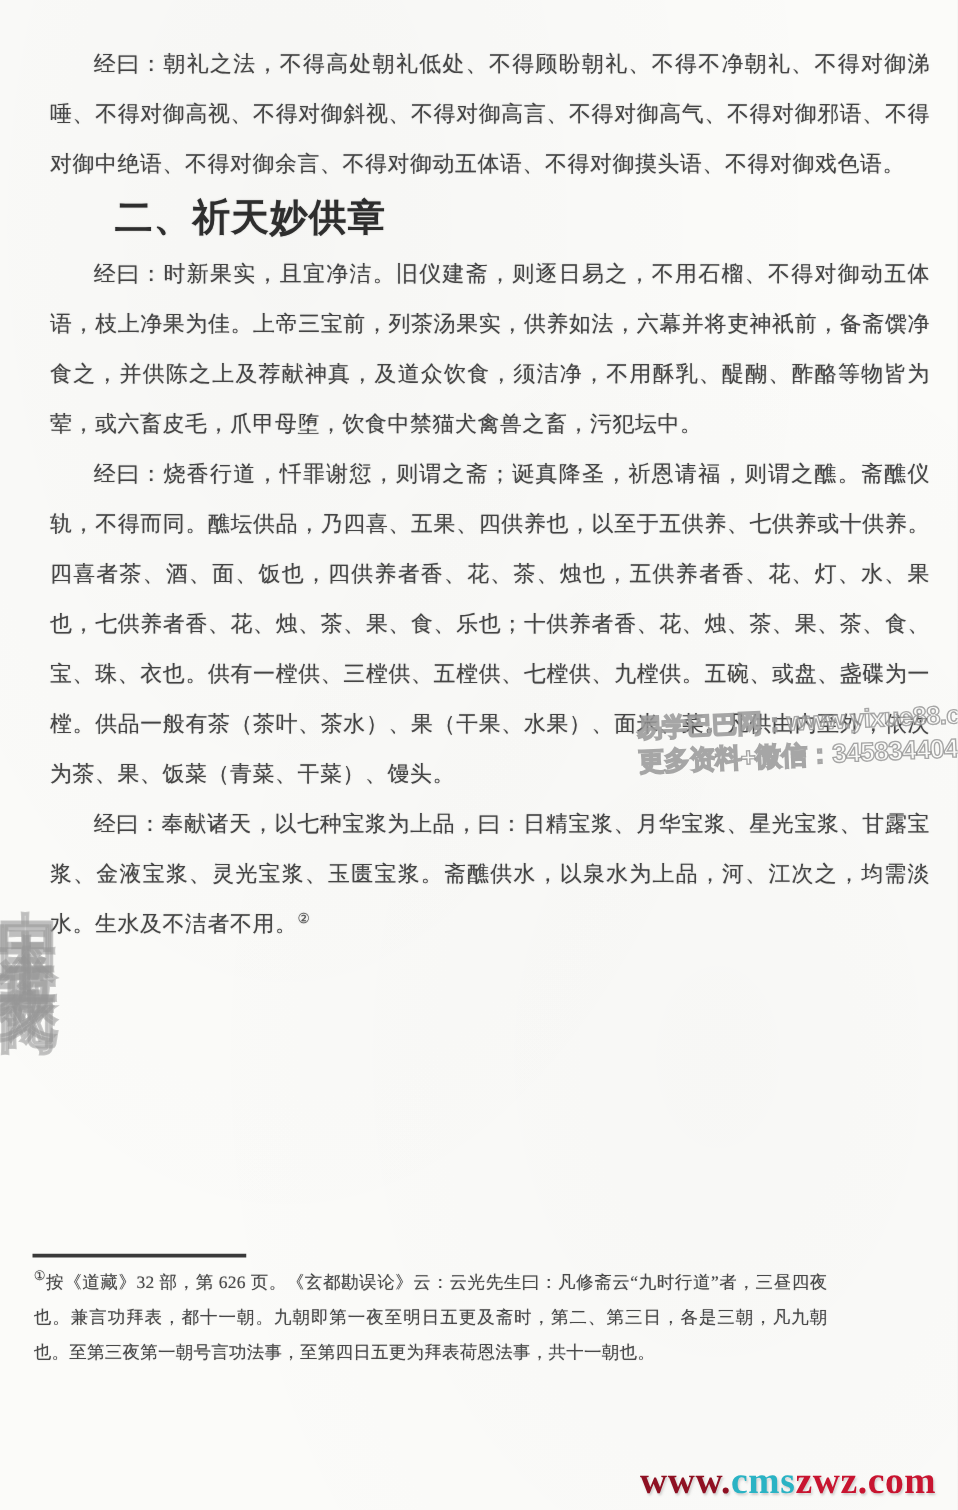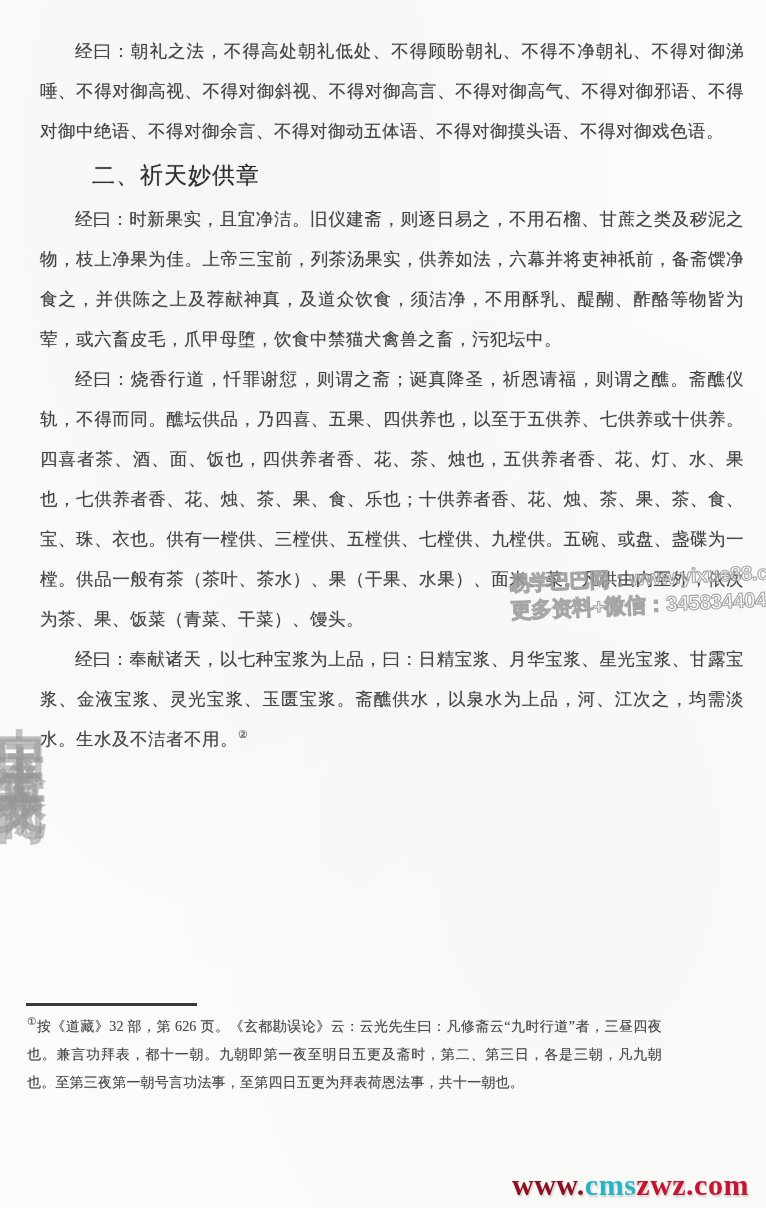--- a/index.html
+++ b/index.html
@@ -35,22 +35,22 @@
     text-shadow: 0 0 1px rgba(80,80,80,0.55);
   }
   .fnref {
     font-size: 11px;
     vertical-align: super;
     line-height: 0;
     color: #555;
   }
   .section-heading {
     font-family: "Liberation Sans", "DejaVu Sans", sans-serif;
-    font-weight: normal;
-    font-size: 23px;
+    font-weight: bold;
+    font-size: 30px;
     line-height: 30px;
     color: #2e2e2e;
     margin: 9px 0 9px 52px;
     letter-spacing: 1px;
     text-shadow: 0 0 1px rgba(40,40,40,0.5);
   }
 
   
   .fn-sep {
     position: absolute;
@@ -130,21 +130,21 @@
 
 <div class="page">
 
   <main class="content">
 
     <p class="body-para"><span>经曰：朝礼之法，不得高处朝礼低处、不得顾盼朝礼、不得不净朝礼、不得对御涕唾、不得对御高视、不得对御斜视、不得对御高言、不得对御高气、不得对御邪语、不得对御中绝语、不得对御余言、不得对御动五体语、不得对御摸头语、不得对御戏色语。</span><sup class="fnref"></sup></p>
 
 
     <h2 class="section-heading">二、祈天妙供章</h2>
 
-    <p class="body-para"><span>经曰：时新果实，且宜净洁。旧仪建斋，则逐日易之，不用石榴、甘蔗之类及秽泥之物，枝上净果为佳。上帝三宝前，列茶汤果实，供养如法，六幕并将吏神祇前，备斋馔净食之，并供陈之上及荐献神真，及道众饮食，须洁净，不用酥乳、醍醐、酢酪等物皆为荤，或六畜皮毛，爪甲母堕，饮食中禁猫犬禽兽之畜，污犯坛中。</span><sup class="fnref"></sup></p>
+    <p class="body-para"><span>经曰：时新果实，且宜净洁。旧仪建斋，则逐日易之，不用石榴、不得对御动五体语，枝上净果为佳。上帝三宝前，列茶汤果实，供养如法，六幕并将吏神祇前，备斋馔净食之，并供陈之上及荐献神真，及道众饮食，须洁净，不用酥乳、醍醐、酢酪等物皆为荤，或六畜皮毛，爪甲母堕，饮食中禁猫犬禽兽之畜，污犯坛中。</span><sup class="fnref"></sup></p>
 
     <p class="body-para"><span>经曰：烧香行道，忏罪谢愆，则谓之斋；诞真降圣，祈恩请福，则谓之醮。斋醮仪轨，不得而同。醮坛供品，乃四喜、五果、四供养也，以至于五供养、七供养或十供养。四喜者茶、酒、面、饭也，四供养者香、花、茶、烛也，五供养者香、花、灯、水、果也，七供养者香、花、烛、茶、果、食、乐也；十供养者香、花、烛、茶、果、茶、食、宝、珠、衣也。供有一樘供、三樘供、五樘供、七樘供、九樘供。五碗、或盘、盏碟为一樘。供品一般有茶（茶叶、茶水）、果（干果、水果）、面米、菜。凡供由内至外，依次为茶、果、饭菜（青菜、干菜）、馒头。</span><sup class="fnref"></sup></p>
 
     <p class="body-para"><span>经曰：奉献诸天，以七种宝浆为上品，曰：日精宝浆、月华宝浆、星光宝浆、甘露宝浆、金液宝浆、灵光宝浆、玉匮宝浆。斋醮供水，以泉水为上品，河、江次之，均需淡水。生水及不洁者不用。</span><sup class="fnref">②</sup></p>
 
 
   </main>
 
   <div class="fn-sep"></div>
 

